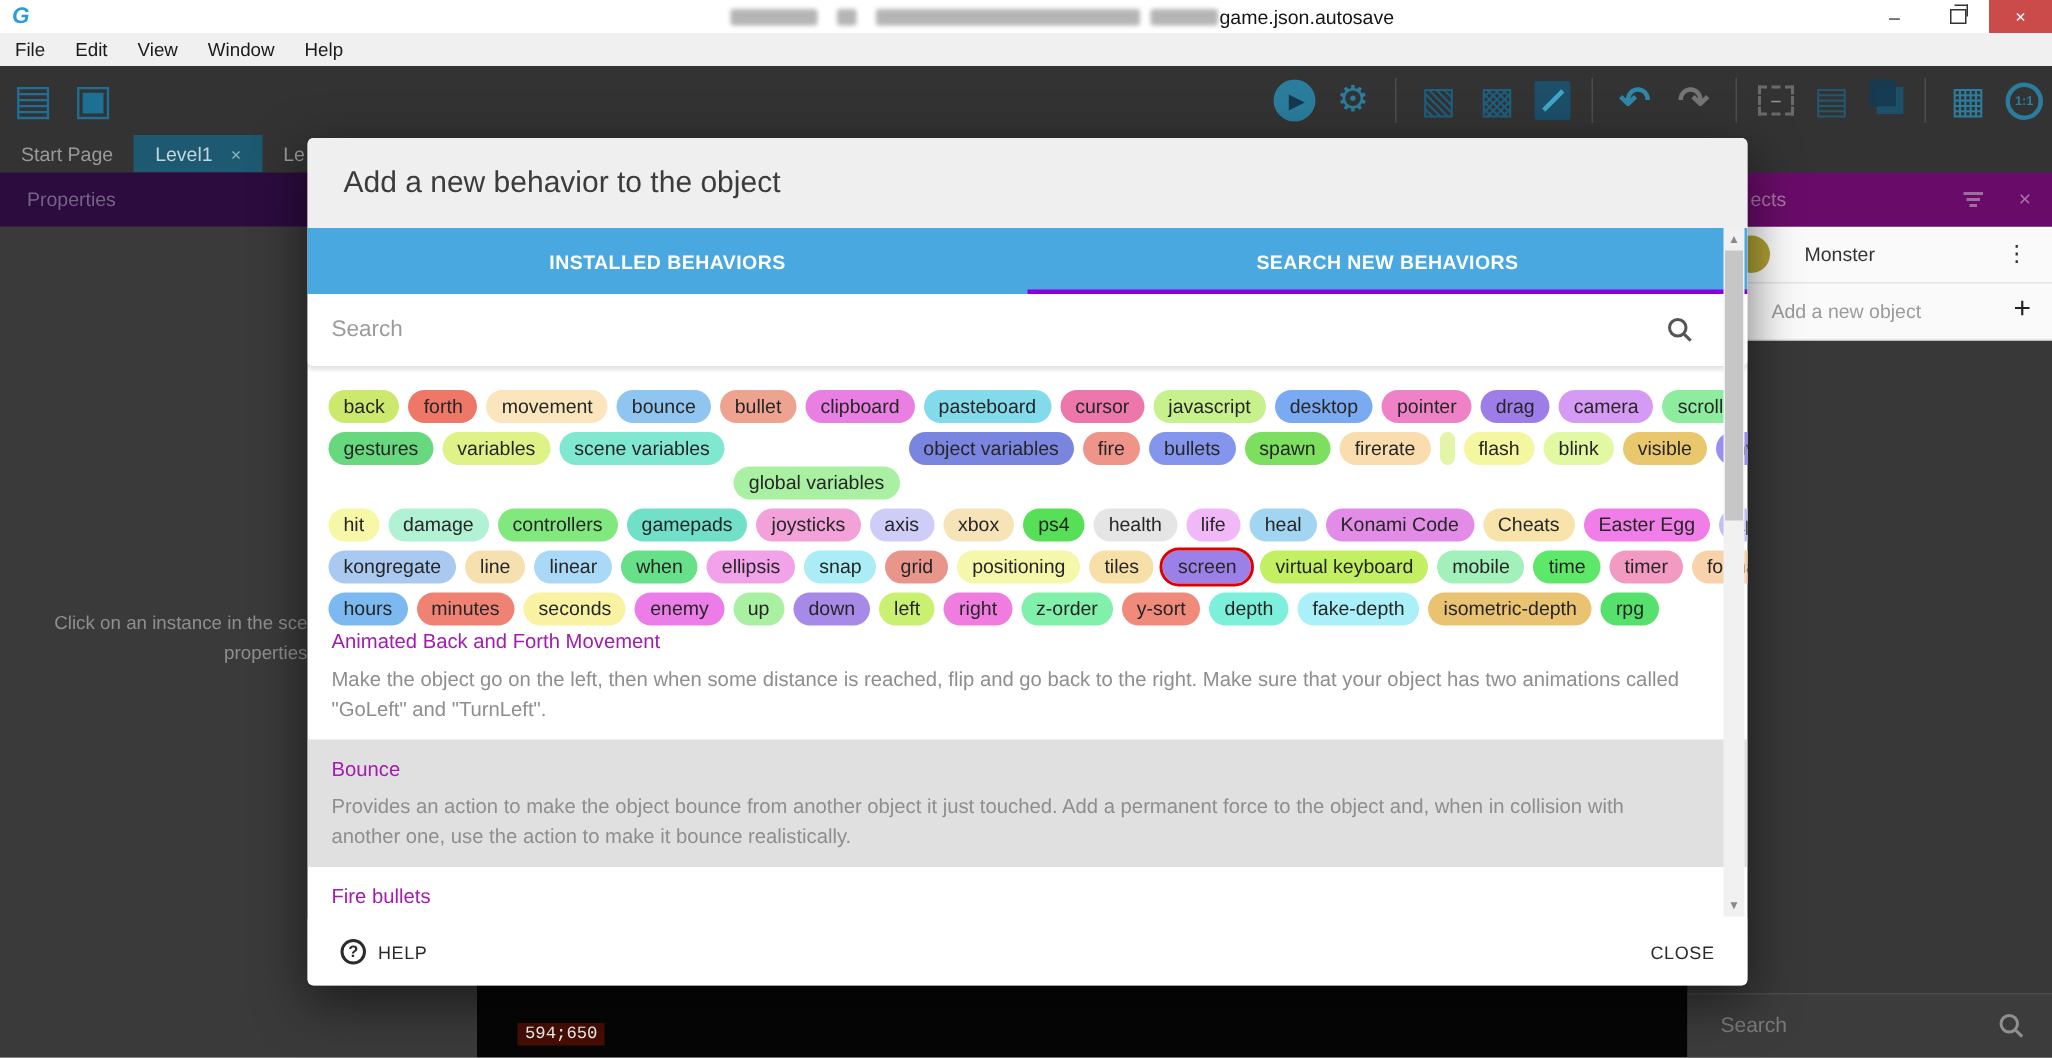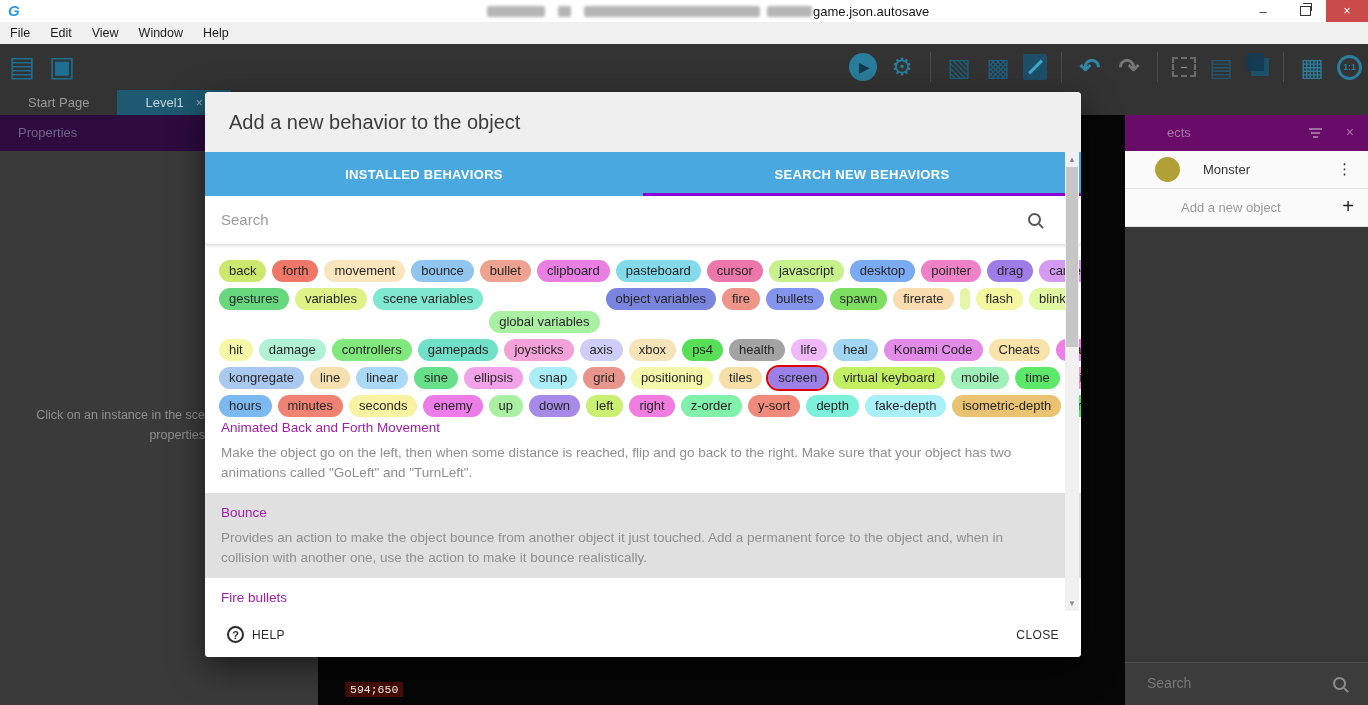--- a/index.html
+++ b/index.html
@@ -38,21 +38,21 @@
   .icon-redo-icon{color:#757575;font-weight:bold}
   .icon-mask-icon{width:24px;height:20px;border:2px dashed #6a6a6a;color:#999;font-size:13px;box-sizing:border-box}
   .icon-instances-list-icon{color:#24566e}
   .icon-layers-icon{width:18px;height:18px;background:#1d4f69;position:relative;margin-left:5px}
   .icon-layers-icon::after{content:"";position:absolute;left:-5px;top:-5px;width:18px;height:18px;background:#163a52;opacity:.9}
   .icon-grid-icon{color:#2a7d9c}
   .icon-zoom-ratio-icon{width:25px;height:25px;border:3px solid #2a7d9c;border-radius:50%;font-size:8.5px;font-weight:bold;color:#2a7d9c;box-sizing:border-box}
 
   
   .tabbar{position:absolute;left:0;top:90px;width:1368px;height:25px;background:#333;display:flex;align-items:stretch;z-index:1}
-  .tab{display:flex;align-items:center;padding:0 28px;font-size:13px;color:#9a9a9a}
+  .tab{display:flex;align-items:center;padding:0 14px;font-size:13px;color:#9a9a9a}
   .tab.active{background:#1d5970;color:#c4d6de}
   .tab-close{margin-left:12px;font-size:12px;color:#8fb3c0}
 
   
   .left-panel{position:absolute;left:0;top:115px;width:318px;height:590px;background:#3a3a3a;z-index:1}
   .left-panel-header{height:36px;background:#2c0b3f;color:#756386;font-size:13px;line-height:36px;padding-left:18px}
   .left-hint{position:absolute;left:0;top:290px;width:205px;text-align:right;color:#8f8f8f;font-size:12.5px;line-height:20px}
 
   
   .canvas-strip{position:absolute;left:318px;top:115px;width:807px;height:590px;background:#060606;z-index:1}
@@ -75,21 +75,21 @@
   .rp-add-label{position:absolute;left:56px;top:11px;font-size:13px;color:#9a9a9a}
   .rp-plus{position:absolute;right:14px;top:6px;color:#222;font-size:20px}
   .rp-search{position:absolute;left:0;bottom:0;width:100%;height:42px;background:#3c3c3c;border-top:1px solid #4b4b4b}
   .rp-search-label{position:absolute;left:22px;top:12px;color:#7a7a7a;font-size:14px}
   .rp-search-mag{position:absolute;right:22px;top:13px;color:#8f8f8f}
 
   .mag{display:inline-block;width:9px;height:9px;border:2px solid currentColor;border-radius:50%;position:relative}
   .mag::after{content:"";position:absolute;width:2px;height:6px;background:currentColor;right:-3px;bottom:-5px;transform:rotate(-45deg)}
 
   
-  .modal{position:absolute;left:205px;top:92px;width:876px;height:565px;background:#fff;border-radius:4px;
+  .modal{position:absolute;left:205px;top:92px;width:960px;height:565px;background:#fff;border-radius:4px;
          box-shadow:0 10px 34px rgba(0,0,0,.55);z-index:10;overflow:hidden}
   .modal-header{height:60px;background:#efefef;position:relative}
   .modal-title{position:absolute;left:24px;top:19px;font-size:20px;font-weight:400;color:#3c3c3c}
   .modal-tabs{position:absolute;left:0;top:60px;width:100%;height:44px;background:#49a8e0;display:flex}
   .mtab{flex:1;display:flex;align-items:center;justify-content:center;color:#fff;font-size:13px;font-weight:bold;
         letter-spacing:.3px;position:relative}
   .mtab.active::after{content:"";position:absolute;left:0;bottom:0;width:100%;height:3px;background:#8a00d6}
   .modal-search{position:absolute;left:0;top:104px;width:100%;height:48px;background:#fff;border-bottom:1px solid #e2e2e2;
         box-shadow:0 2px 2px rgba(0,0,0,.08);border-radius:0 0 4px 4px}
   .modal-search-ph{position:absolute;left:16px;top:15px;color:#9b9b9b;font-size:15px}
@@ -266,33 +266,33 @@
       </div>
       <div class="chip-row">
         <span class="chip" style="background: rgb(247, 247, 168);">hit</span>
         <span class="chip" style="background: rgb(176, 242, 211);">damage</span>
         <span class="chip" style="background: rgb(128, 232, 125);">controllers</span>
         <span class="chip" style="background: rgb(112, 224, 201);">gamepads</span>
         <span class="chip" style="background: rgb(242, 162, 217);">joysticks</span>
         <span class="chip" style="background: rgb(205, 205, 247);">axis</span>
         <span class="chip" style="background: rgb(247, 227, 184);">xbox</span>
         <span class="chip" style="background: rgb(87, 224, 87);">ps4</span>
-        <span class="chip" style="background: #a3a3a3;">health</span>
+        <span class="chip" style="background: #e5e5e5;">health</span>
         <span class="chip" style="background: rgb(240, 184, 247);">life</span>
         <span class="chip" style="background: rgb(162, 213, 242);">heal</span>
         <span class="chip" style="background: rgb(226, 140, 232);">Konami Code</span>
         <span class="chip" style="background: rgb(248, 228, 170);">Cheats</span>
         <span class="chip" style="background: rgb(240, 125, 232);">Easter Egg</span>
         <span class="chip" style="background: rgb(191, 191, 242);">api</span>
       </div>
       <div class="chip-row">
         <span class="chip" style="background: rgb(169, 201, 240);">kongregate</span>
         <span class="chip" style="background: rgb(247, 224, 176);">line</span>
         <span class="chip" style="background: rgb(169, 217, 247);">linear</span>
-        <span class="chip" style="background: rgb(104, 224, 138);">sine</span>
+        <span class="chip" style="background: rgb(104, 224, 138);">when</span>
         <span class="chip" style="background: rgb(242, 162, 232);">ellipsis</span>
         <span class="chip" style="background: rgb(170, 237, 247);">snap</span>
         <span class="chip" style="background: rgb(232, 150, 140);">grid</span>
         <span class="chip" style="background: rgb(245, 247, 170);">positioning</span>
         <span class="chip" style="background: rgb(247, 224, 168);">tiles</span>
         <span class="chip chip-hl" style="background: rgb(155, 128, 232);">screen</span>
         <span class="chip" style="background: rgb(194, 240, 98); text-align: right;">virtual keyboard</span>
         <span class="chip" style="background: rgb(162, 240, 186);">mobile</span>
         <span class="chip" style="background: rgb(94, 232, 106);">time</span>
         <span class="chip" style="background: rgb(242, 154, 194);">timer</span>

